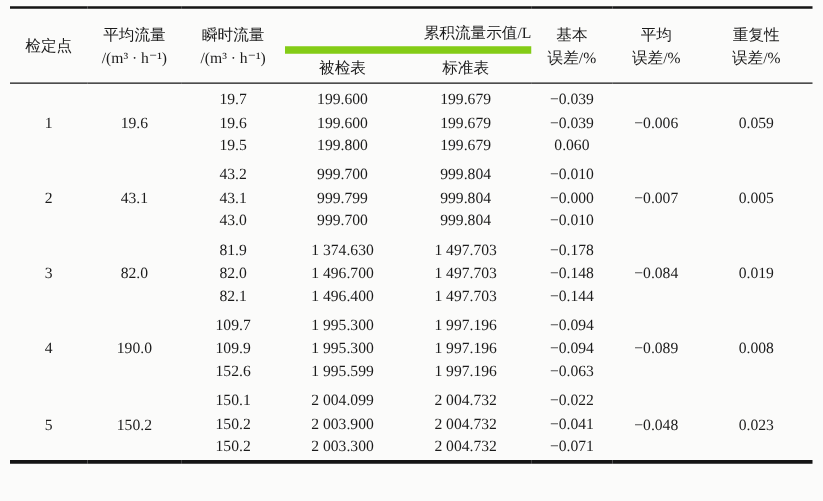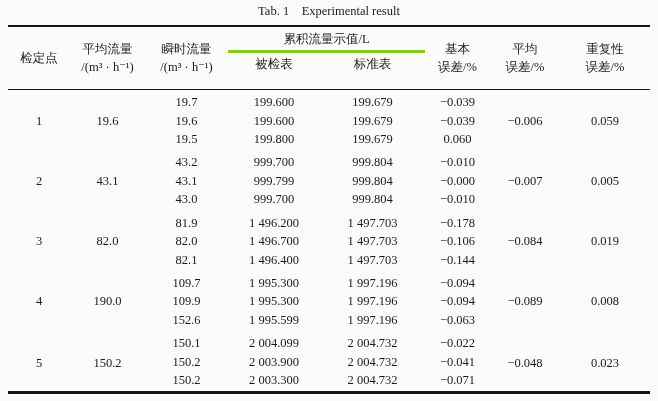--- a/index.html
+++ b/index.html
@@ -49,40 +49,39 @@
   thead th {
     font-weight: 400;
     font-size: 12.5px;
     text-align: center;
     vertical-align: middle;
     padding: 2px 0;
     line-height: 1.45;
   }
   thead th .hline { display: block; }
   thead th.rule-bottom { border-bottom: 1.5px solid #151515; }
-  thead th.span-rule   { border-bottom: 3px solid #84cc16; padding-top: 3px; }
-  thead tr.sub th      { border-bottom: 1.5px solid #151515; padding-bottom: 16px; }
+  thead th.span-rule   { border-bottom: 6px solid #84cc16; padding-top: 10px; text-align: right; }
+  thead tr.sub th      { border-bottom: 1.5px solid #151515; padding-bottom: 3px; }
 
   tbody td {
     text-align: center;
     font-size: 12.5px;
     line-height: 18.4px;
     padding: 0;
     vertical-align: middle;
   }
   tbody tr.group-start td { padding-top: 5px; }
   tbody tr:first-child td { padding-top: 3px; }
   tbody tr.last-row td { padding-bottom: 2px; }
 </style>
 </head>
 <body>
 
 <div class="page">
 
-  <p class="caption-en">Tab. 1　Experimental result</p>
 
   <table class="results">
     <colgroup>
       <col class="c-point">
         <col class="c-avg">
         <col class="c-inst">
       <col class="c-tested">
         <col class="c-standard">
       <col class="c-basic">
         <col class="c-mean">
@@ -163,31 +162,31 @@
         <td>43.0</td>
         <td>999.700</td>
         <td>999.804</td>
         <td>−0.010</td>
       </tr>
 
       <tr class="group-start">
         <td rowspan="3">3</td>
         <td rowspan="3">82.0</td>
         <td>81.9</td>
-        <td>1 496.200</td>
+        <td>1 374.630</td>
         <td>1 497.703</td>
         <td>−0.178</td>
         <td rowspan="3">−0.084</td>
         <td rowspan="3">0.019</td>
       </tr>
       <tr>
         <td>82.0</td>
         <td>1 496.700</td>
         <td>1 497.703</td>
-        <td>−0.106</td>
+        <td>−0.148</td>
       </tr>
       <tr>
         <td>82.1</td>
         <td>1 496.400</td>
         <td>1 497.703</td>
         <td>−0.144</td>
       </tr>
 
       <tr class="group-start">
         <td rowspan="3">4</td>

